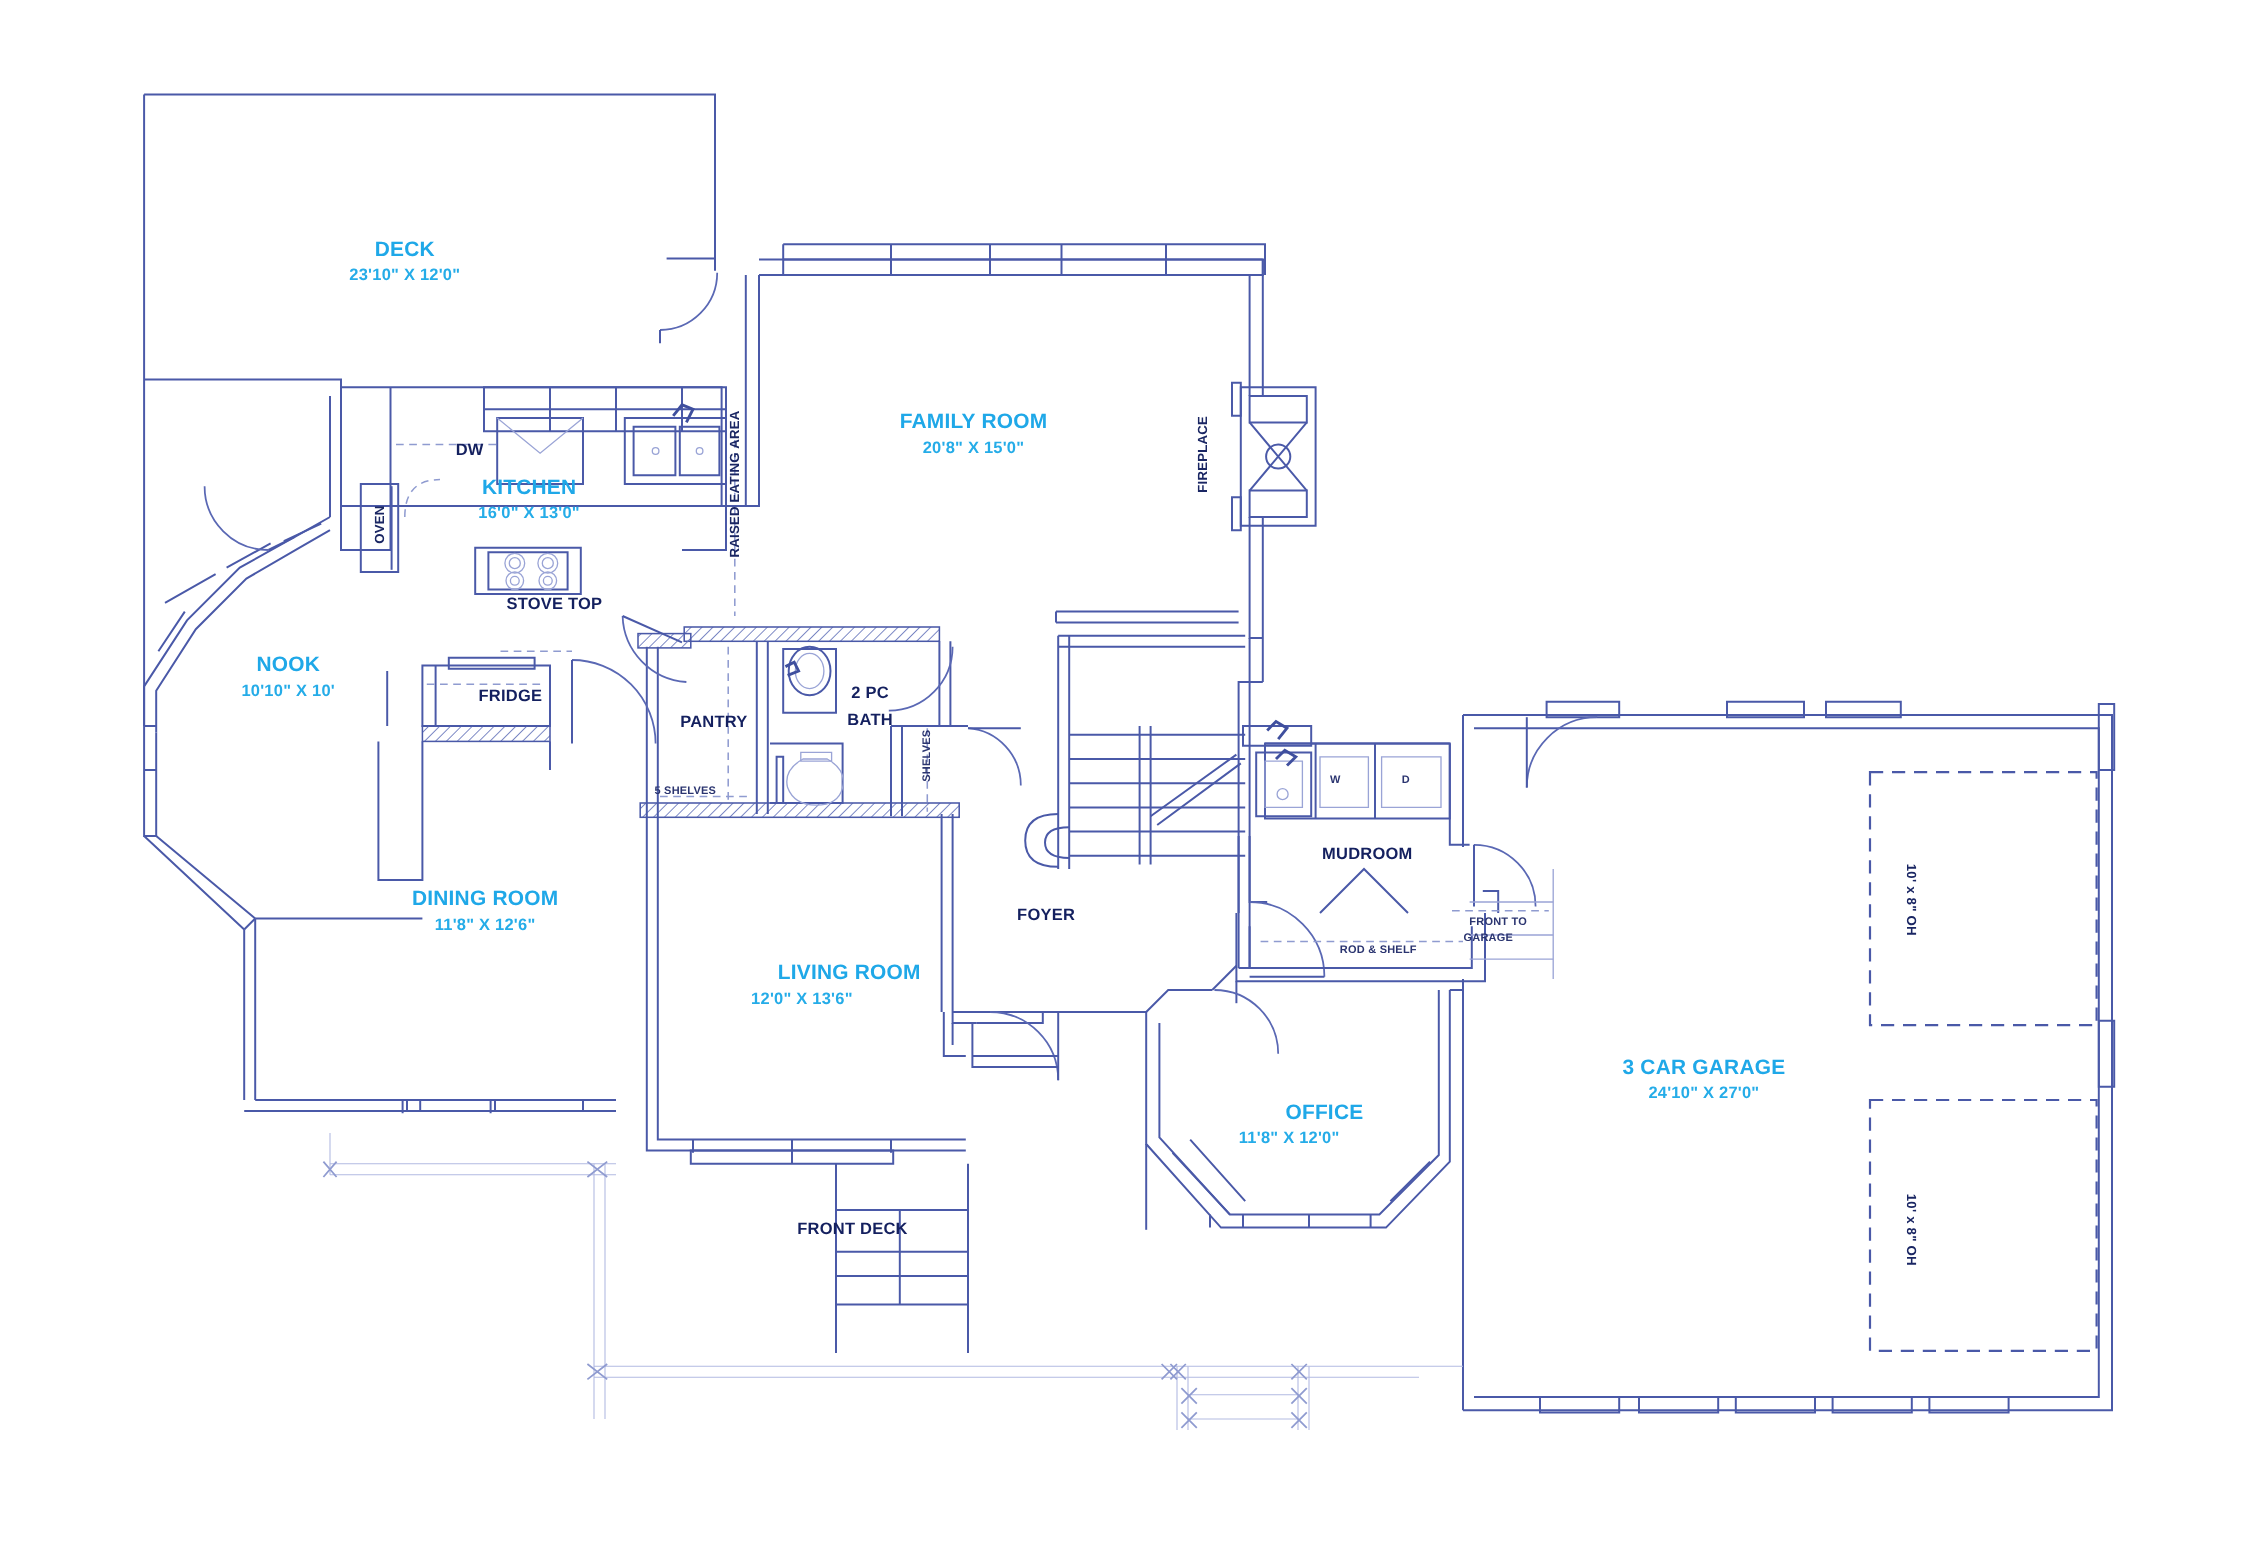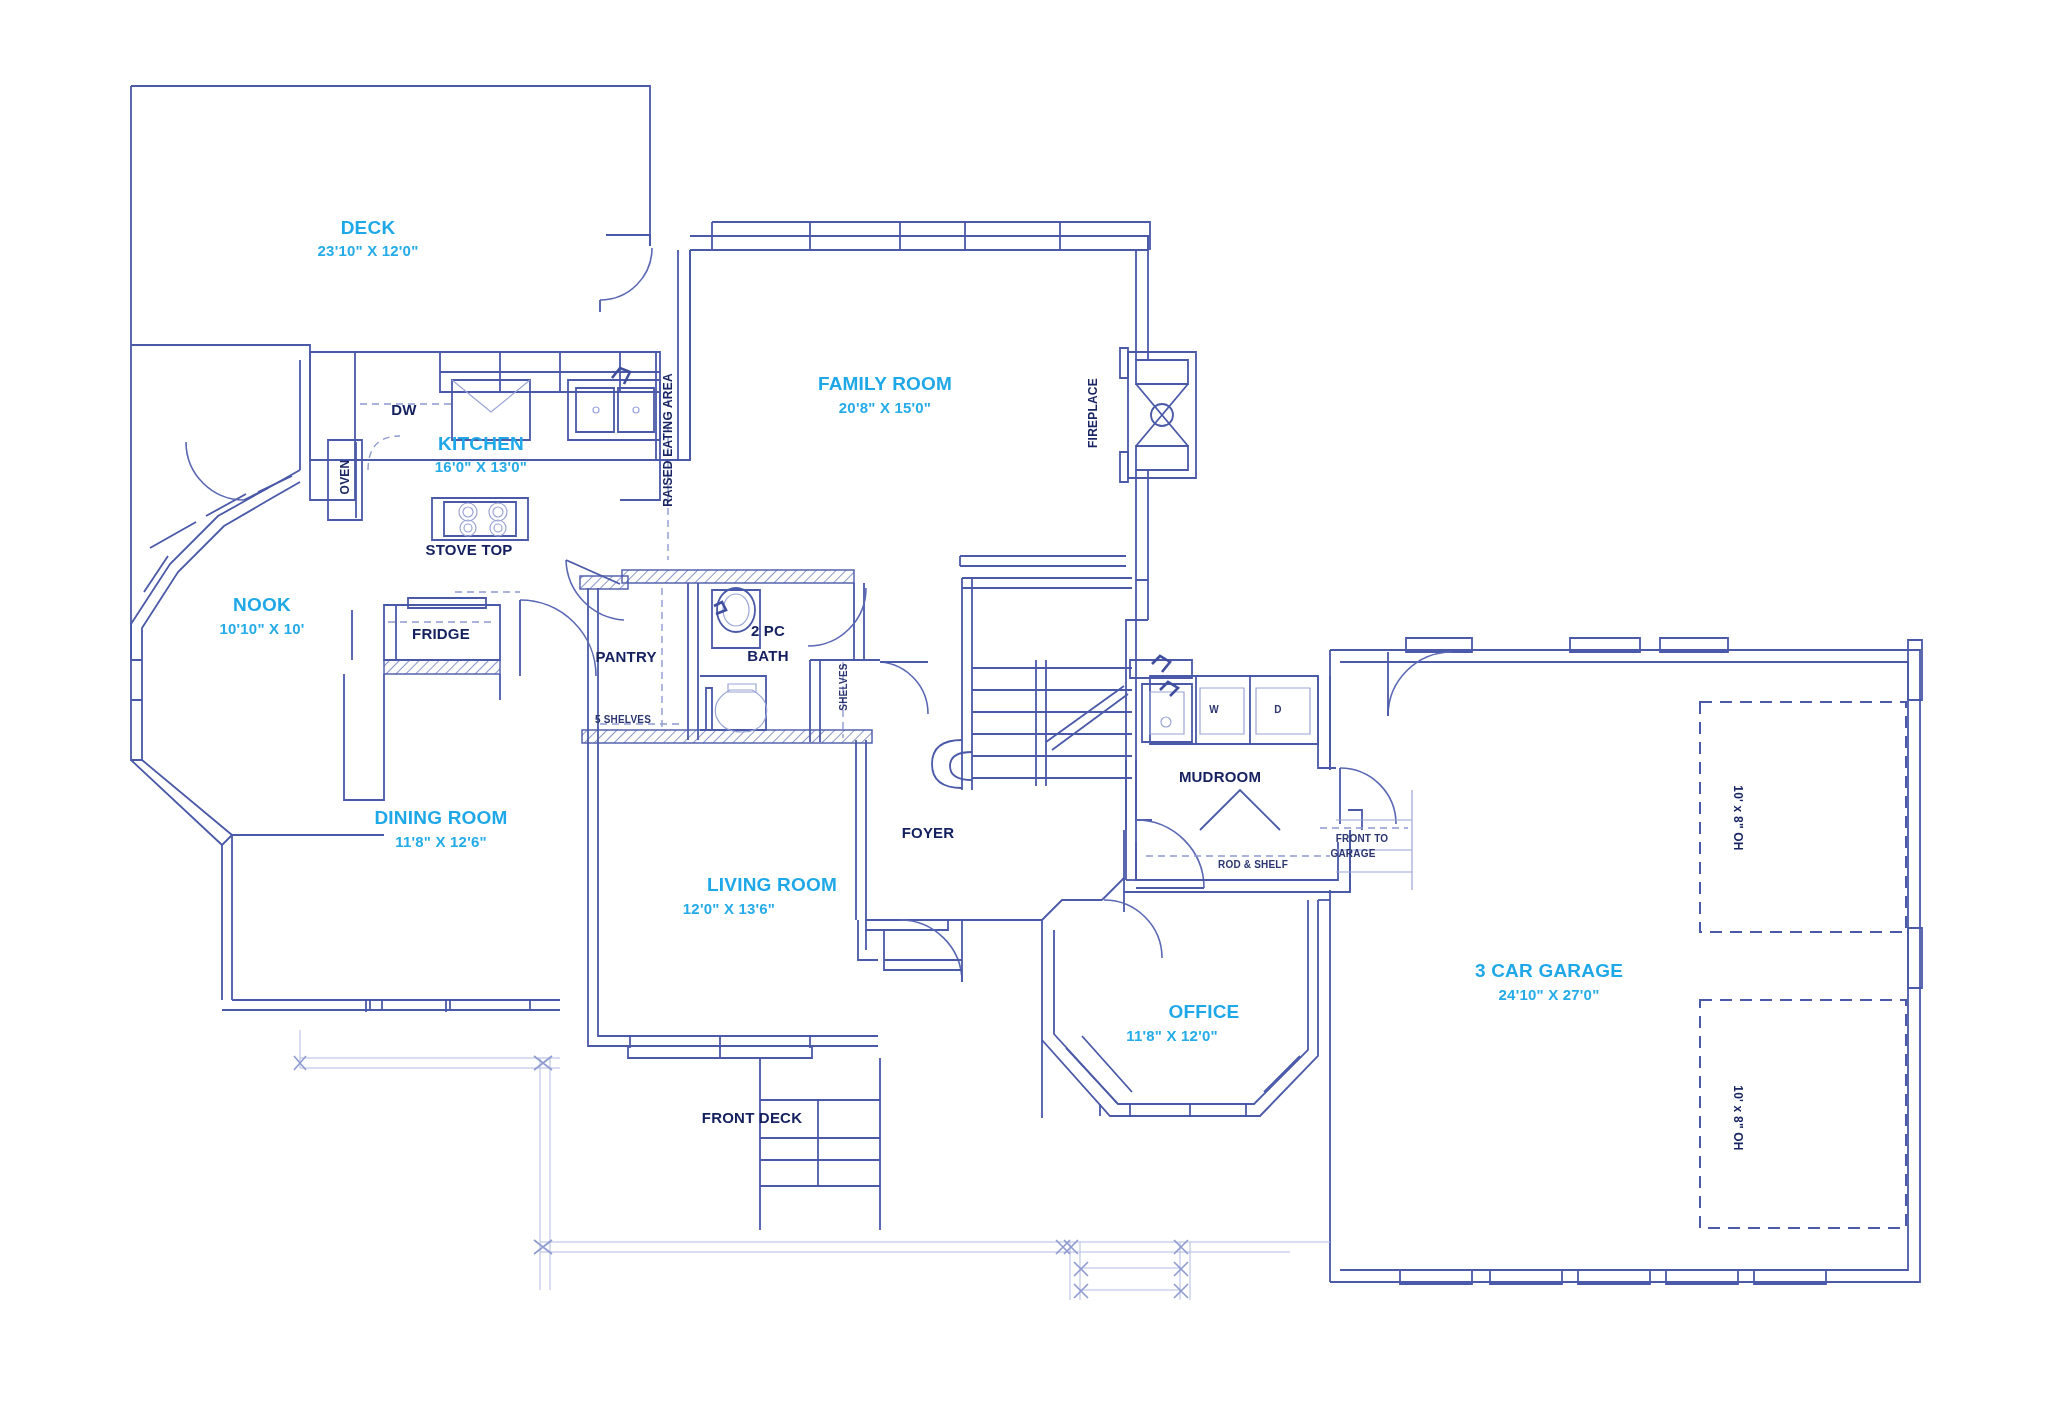--- a/index.html
+++ b/index.html
@@ -13,21 +13,21 @@
   .lbl{
     position:absolute;
     white-space:nowrap;
     font-weight:bold;
     letter-spacing:.2px;
     transform:translate(-50%,-50%);
     pointer-events:none;
   }
   .room-name{color:#1fa8e8;font-size:19px;}
   .room-dim{color:#25ace8;font-size:15px;}
-  .fx{color:#14205f;font-size:15px;}
+  .fx{color:#14205f;font-size:15px;margin-left:23px;}
   .fx-sm{color:#1a2663;font-size:12px;}
   .fx-xs{color:#2b3570;font-size:10px;font-weight:bold;}
   .rot90{transform:translate(-50%,-50%) rotate(-90deg);}
   .rot90cw{transform:translate(-50%,-50%) rotate(90deg);}
 </style>
 </head>
 <body>
 
 <div id="plan">
 
@@ -415,21 +415,21 @@
   <div class="lbl fx" style="left:1220px;top:776px">MUDROOM</div>
   <div class="lbl fx" style="left:752px;top:1117px">FRONT DECK</div>
   <div class="lbl fx" style="left:626px;top:656px">PANTRY</div>
   <div class="lbl fx" style="left:768px;top:630px">2 PC</div>
   <div class="lbl fx" style="left:768px;top:655px">BATH</div>
   <div class="lbl fx-sm rot90" style="left:668px;top:440px">RAISED EATING AREA</div>
   <div class="lbl fx-sm rot90" style="left:1093px;top:413px">FIREPLACE</div>
 
   <div class="lbl fx" style="left:404px;top:409px">DW</div>
   <div class="lbl fx-sm rot90" style="left:345px;top:477px">OVEN</div>
-  <div class="lbl fx" style="left:469px;top:549px">STOVE TOP</div>
+  <div class="lbl fx" style="left:481px;top:549px">STOVE TOP</div>
   <div class="lbl fx" style="left:441px;top:633px">FRIDGE</div>
   <div class="lbl fx-xs" style="left:623px;top:719px">5  SHELVES</div>
   <div class="lbl fx-xs rot90" style="left:843px;top:687px">SHELVES</div>
   <div class="lbl fx-xs" style="left:1253px;top:864px">ROD &amp; SHELF</div>
   <div class="lbl fx-xs" style="left:1362px;top:838px">FRONT  TO</div>
   <div class="lbl fx-xs" style="left:1353px;top:853px">GARAGE</div>
   <div class="lbl fx-xs" style="left:1214px;top:709px">W</div>
   <div class="lbl fx-xs" style="left:1278px;top:709px">D</div>
   <div class="lbl fx-sm rot90cw" style="left:1738px;top:818px">10' x 8" OH</div>
   <div class="lbl fx-sm rot90cw" style="left:1738px;top:1118px">10' x 8" OH</div>

